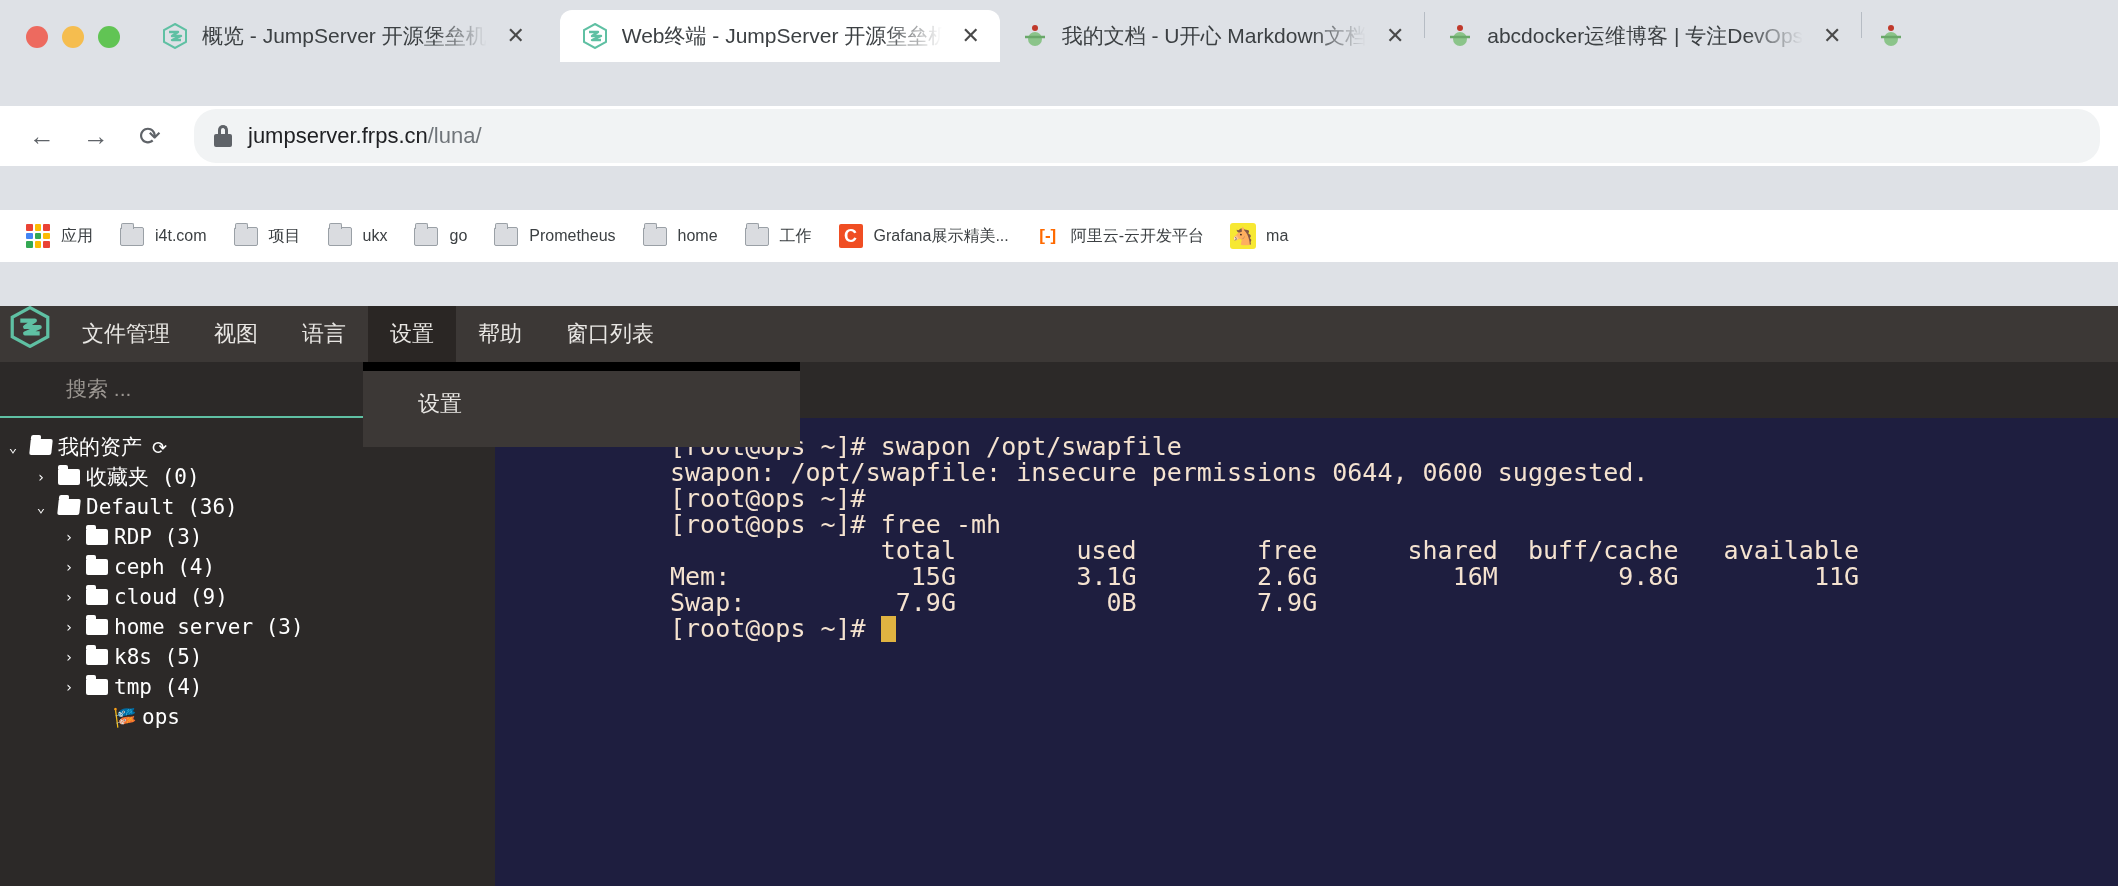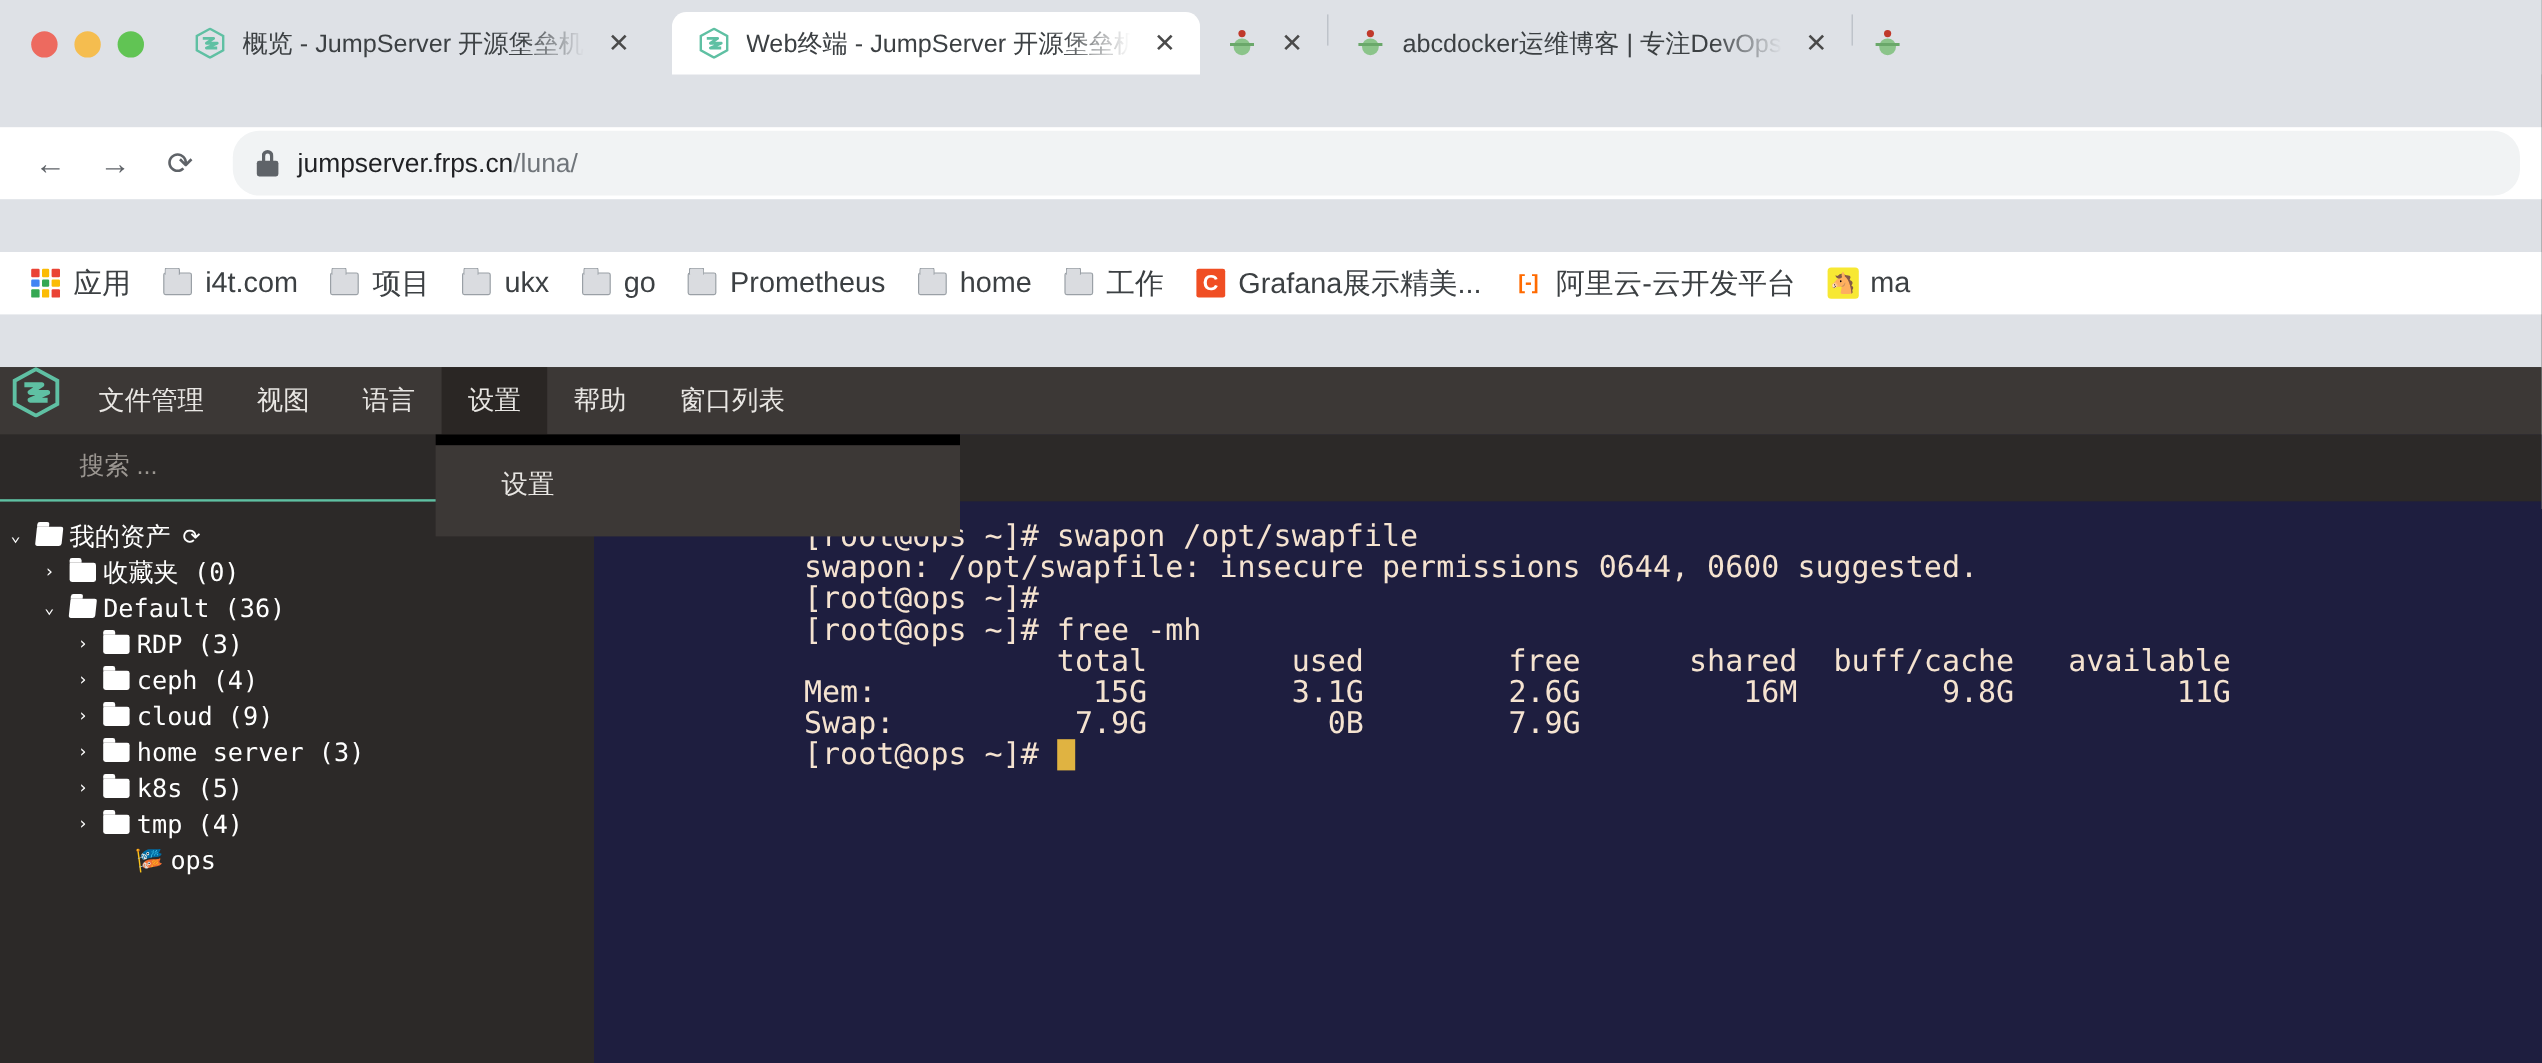--- a/index.html
+++ b/index.html
@@ -65,21 +65,21 @@
   }
   .url { font-size: 22px; color: #202124; white-space: nowrap; }
   .url .path { color: #70757a; }
 
   
   .bookmarks {
     height: 52px; background: #fff; display: flex; align-items: center;
     padding: 0 14px; gap: 4px; overflow: hidden;
   }
   .bm { display: flex; align-items: center; gap: 10px; padding: 6px 11px; border-radius: 6px; white-space: nowrap; }
-  .bm-label { font-size: 24px; color: #3c4043; }
+  .bm-label { font-size: 16px; color: #3c4043; }
   .bm-ico { width: 26px; height: 26px; flex: 0 0 26px; display: flex; align-items: center; justify-content: center; }
   .folder {
     width: 24px; height: 19px; background: #dadce0; border: 1px solid #9aa0a6;
     border-radius: 2px; position: relative;
   }
   .folder::before {
     content: ""; position: absolute; top: -5px; left: 0; width: 11px; height: 5px;
     background: #dadce0; border: 1px solid #9aa0a6; border-bottom: none; border-radius: 2px 2px 0 0;
   }
   .apps-grid { width: 24px; height: 24px; display: grid; grid-template-columns: repeat(3,1fr); gap: 2px; }
@@ -203,20 +203,21 @@
       </div>
 
       <div class="tab">
         <span class="tab-fav">
           <svg width="26" height="26" viewBox="0 0 26 26">
             <circle cx="13" cy="5" r="3" fill="#c0392b"></circle>
             <ellipse cx="13" cy="16" rx="7" ry="7" fill="#8bc48a"></ellipse>
             <path d="M3 14 L23 14" stroke="#6aa86a" stroke-width="2.5"></path>
           </svg>
         </span>
+        <span class="tab-title">我的文档 - U开心 Markdown文档</span>
         <span class="tab-close">✕</span>
       </div>
 
       <span class="tab-sep"></span>
 
       <div class="tab">
         <span class="tab-fav">
           <svg width="26" height="26" viewBox="0 0 26 26">
             <circle cx="13" cy="5" r="3" fill="#c0392b"></circle>
             <ellipse cx="13" cy="16" rx="7" ry="7" fill="#8bc48a"></ellipse>

